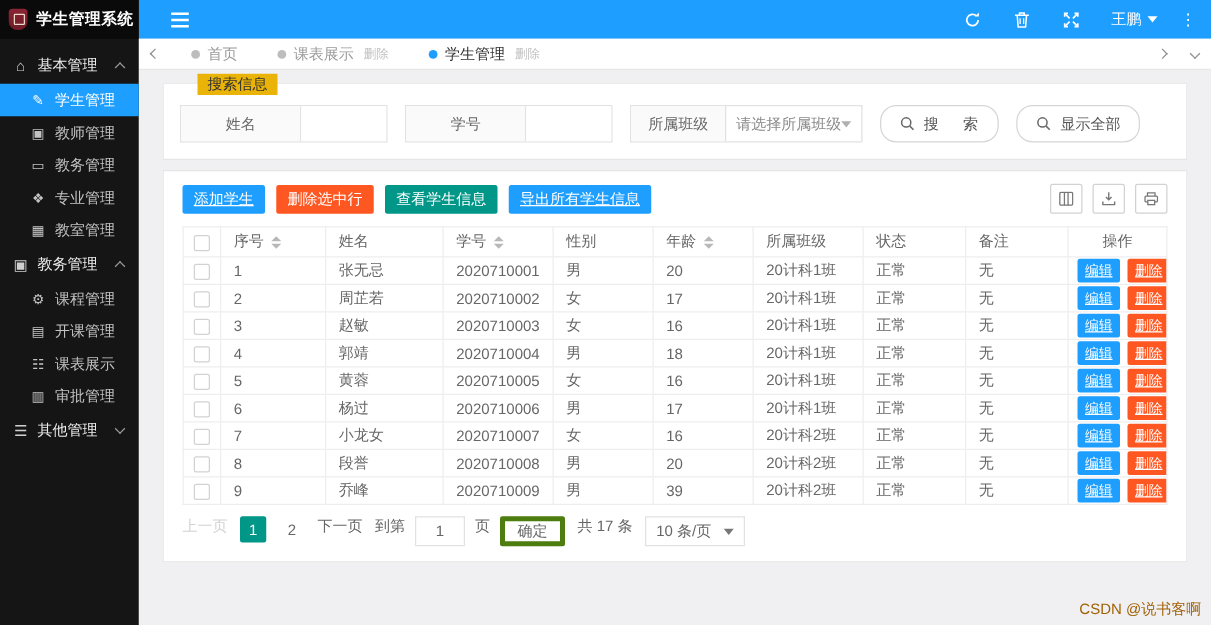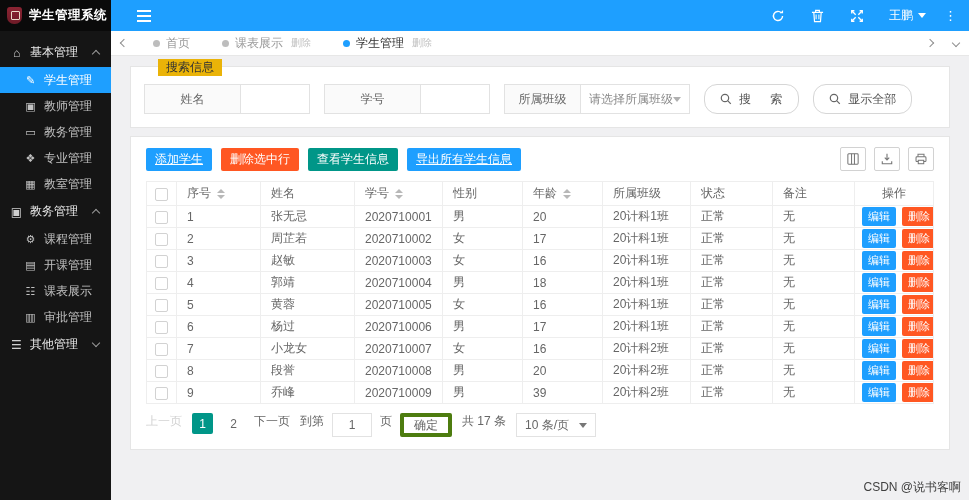--- a/index.html
+++ b/index.html
@@ -77,35 +77,35 @@
   table { width:100%; border-collapse:collapse; table-layout:fixed; }
   th,td { border:1px solid #eee; font-size:12px; color:#666; font-weight:normal; text-align:left; padding:0 10px; height:22px; white-space:nowrap; overflow:hidden; }
   thead th { height:24px; background:#fff; }
   .th-flex { display:flex; align-items:center; gap:6px; }
   .sorter { display:inline-flex; flex-direction:column; gap:2px; }
   .sorter i { display:block; width:0; height:0; border-left:4px solid transparent; border-right:4px solid transparent; }
   .sorter .s-up { border-bottom:4px solid #b8b8b8; }
   .sorter .s-dn { border-top:4px solid #b8b8b8; }
   .cb { display:inline-block; width:13px; height:13px; border:1px solid #d2d2d2; border-radius:2px; background:#fff; vertical-align:middle; cursor:pointer; }
   .cb-cell,.op-cell { text-align:center; padding:0 4px; }
-  .mini-btn { border:none; border-radius:2px; color:#fff; font-size:11px; padding:2px 6px; margin:0 3px; cursor:pointer; }
+  .mini-btn { border:none; border-radius:2px; color:#fff; font-size:11px; padding:2px 6px; margin:0 3px; cursor:pointer;text-decoration:underline; }
   .mini-btn.edit { background:var(--accent,#1E9FFF); }
   .mini-btn.del { background:var(--danger,#FF5722); }
 
   .pagination { display:flex; align-items:flex-start; margin-top:9px; font-size:12px; color:#666; }
   .pg-item { margin-right:10px; cursor:pointer; }
   .pg-prev { color:#d2d2d2; cursor:default; }
   .pg-num { min-width:21px; height:21px; display:inline-flex; align-items:center; justify-content:center; border-radius:2px; }
   .pg-num.active { background:var(--success,#009688); color:#fff; cursor:default; }
   .pg-goto-input { width:40px; height:24px; border:1px solid #e2e2e2; text-align:center; font-size:12px; color:#666; outline:none; margin:0 8px; }
   .pg-confirm { height:24px; border:4px solid #4d7c0f; background:#fff; color:#666; font-size:12px; padding:0 10px; margin:0 10px 0 8px; cursor:pointer; border-radius:2px; }
   .pg-size { height:24px; border:1px solid #e2e2e2; display:inline-flex; align-items:center; gap:10px; padding:0 8px; margin-left:10px; cursor:pointer; }
   .pg-size .caret { width:0; height:0; border-left:4px solid transparent; border-right:4px solid transparent; border-top:5px solid #777; }
 
-  .watermark { position:absolute; right:8px; bottom:4px; font-size:12px; color:#404040; }
+  .watermark { position:absolute; right:8px; bottom:4px; font-size:12px; color:#a16207; }
 </style>
 </head>
 <body>
 
 <div class="app">
 
   <aside class="sidebar">
     <div class="logo">
       <span class="logo-badge"></span>
       <span class="logo-title">学生管理系统</span>

